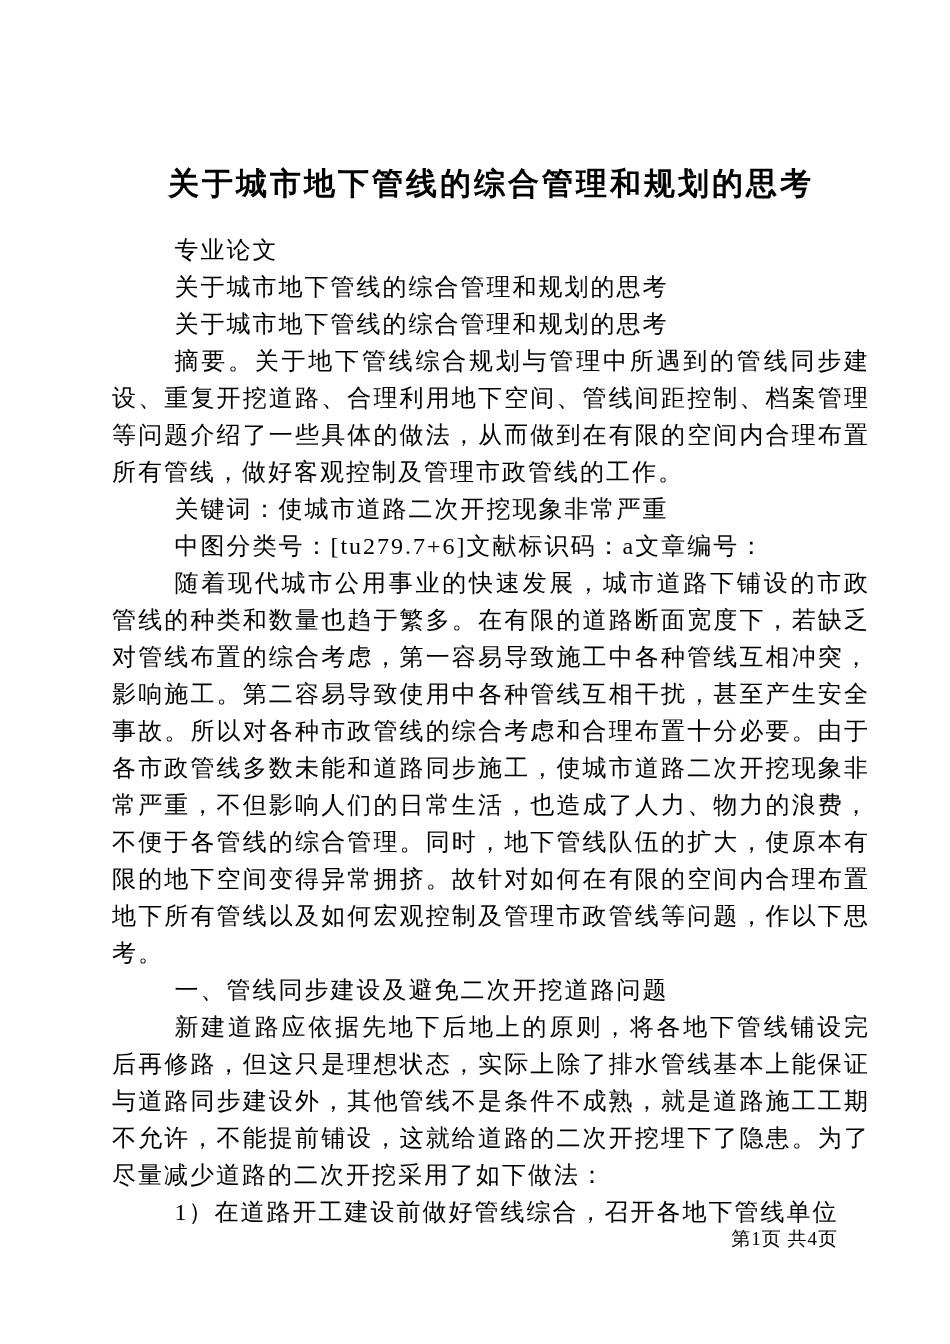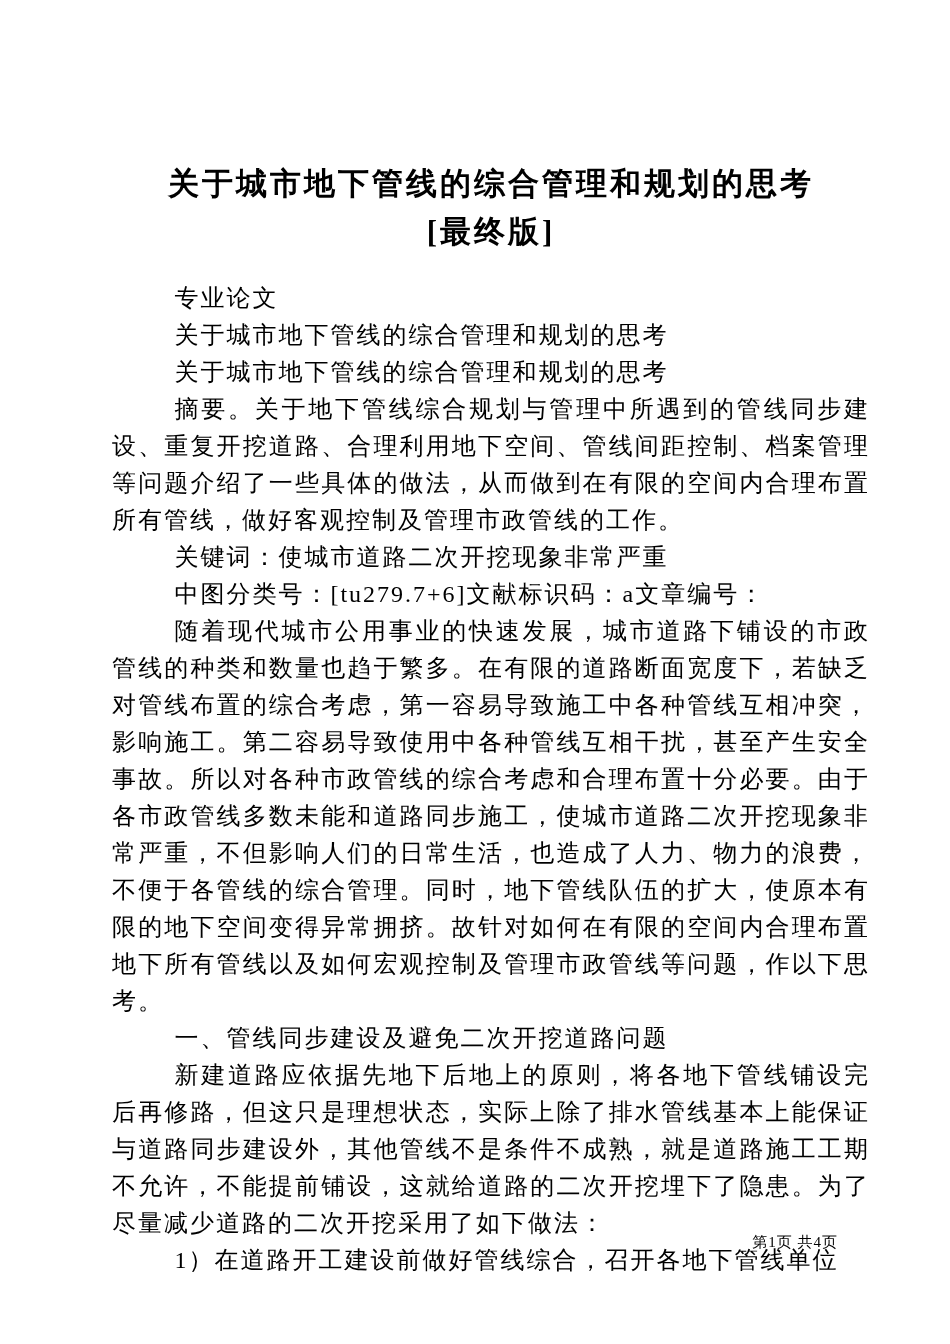--- a/index.html
+++ b/index.html
@@ -35,33 +35,32 @@
     text-align: justify;
   }
   .para {
     text-indent: 2.6em;
     margin: 0;
   }
   .footer {
     position: absolute;
     right: 112px;
     bottom: 92px;
-    font-size: 15px;
+    font-size: 19px;
     letter-spacing: 1px;
     color: #000000;
   }
 </style>
 </head>
 <body>
 
 <div class="page">
 
   <h1 class="doc-title">
     <span class="title-line">关于城市地下管线的综合管理和规划的思考</span>
-    <span class="title-line">[最终版]</span>
   </h1>
 
   <div class="doc-body">
     <p class="para">专业论文</p>
     <p class="para">关于城市地下管线的综合管理和规划的思考</p>
     <p class="para">关于城市地下管线的综合管理和规划的思考</p>
     <p class="para">摘要。关于地下管线综合规划与管理中所遇到的管线同步建设、重复开挖道路、合理利用地下空间、管线间距控制、档案管理等问题介绍了一些具体的做法，从而做到在有限的空间内合理布置所有管线，做好客观控制及管理市政管线的工作。</p>
     <p class="para">关键词：使城市道路二次开挖现象非常严重</p>
     <p class="para">中图分类号：[tu279.7+6]文献标识码：a文章编号：</p>
     <p class="para">随着现代城市公用事业的快速发展，城市道路下铺设的市政管线的种类和数量也趋于繁多。在有限的道路断面宽度下，若缺乏对管线布置的综合考虑，第一容易导致施工中各种管线互相冲突，影响施工。第二容易导致使用中各种管线互相干扰，甚至产生安全事故。所以对各种市政管线的综合考虑和合理布置十分必要。由于各市政管线多数未能和道路同步施工，使城市道路二次开挖现象非常严重，不但影响人们的日常生活，也造成了人力、物力的浪费，不便于各管线的综合管理。同时，地下管线队伍的扩大，使原本有限的地下空间变得异常拥挤。故针对如何在有限的空间内合理布置地下所有管线以及如何宏观控制及管理市政管线等问题，作以下思考。</p>

